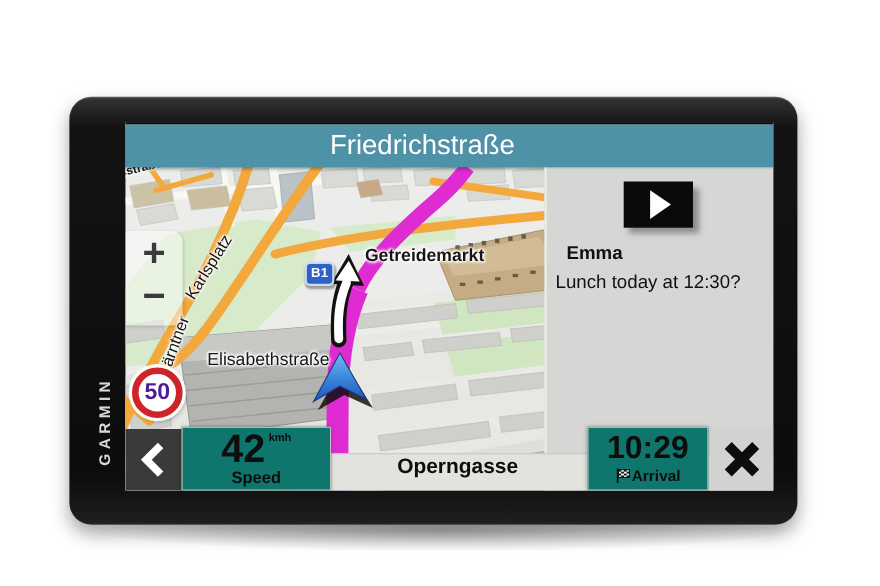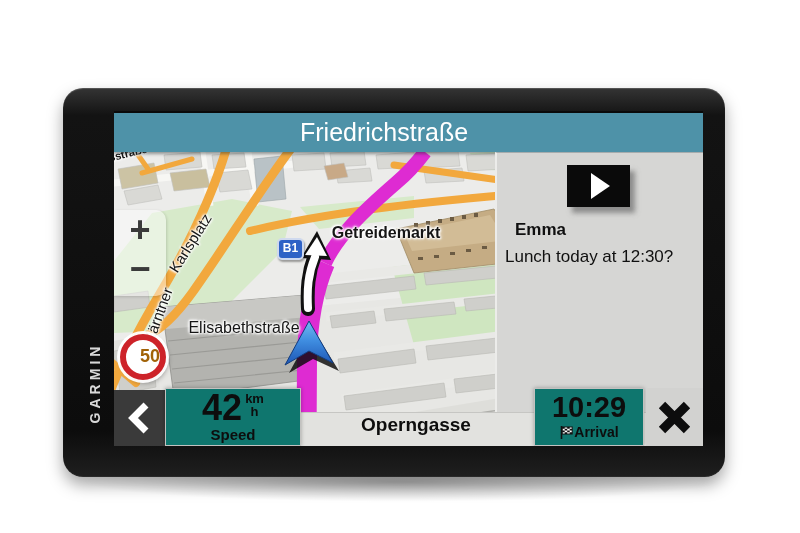--- a/index.html
+++ b/index.html
@@ -31,21 +31,21 @@
     text-align:center;line-height:17px;box-shadow:1px 2px 2px rgba(0,0,0,0.35);margin-top:28px;}
 
   .zoom-panel{position:absolute;left:0;top:99px;width:52px;height:86px;background:rgba(255,255,255,0.45);
     border-radius:0 10px 10px 0;box-shadow:1px 1px 3px rgba(0,0,0,0.15);}
   .zoom-btn{position:absolute;left:0;width:52px;height:42px;color:#3a3a3a;font-size:36px;font-weight:700;
     text-align:center;line-height:40px;cursor:pointer;}
   .zoom-in{top:0;}
   .zoom-out{top:42px;line-height:34px;}
 
   .speed-sign{position:absolute;left:6px;top:223px;width:46px;height:46px;box-sizing:border-box;border-radius:50%;
-    background:#fff;border:6px solid #cd2329;color:#a16207;font-size:18px;font-weight:700;text-align:right;line-height:33px;
+    background:#fff;border:6px solid #cd2329;color:#4c1d95;font-size:21px;font-weight:700;text-align:center;line-height:33px;
     box-shadow:0 0 0 3px rgba(255,255,255,0.95),2px 3px 5px rgba(0,0,0,0.35);}
 
   .navbar{position:absolute;left:0;top:2px;width:589px;height:39px;background:#4e92a8;
     box-shadow:0 2px 3px rgba(30,40,42,0.45);}
   .navbar-left{position:absolute;left:0;top:0;width:129px;height:39px;background:#27708​6;background:#277086;}
   .nav-dist{position:absolute;left:10px;top:0;height:39px;line-height:39px;color:#fff;}
   .nav-dist .big{font-size:26px;font-weight:700;}
   .nav-dist .unit{font-size:15px;font-weight:700;}
   .nav-turn{position:absolute;left:88px;top:5px;}
   .nav-street{position:absolute;left:162px;top:0;height:39px;line-height:39px;color:#fff;font-size:25px;font-weight:400;margin-left:24px;}
@@ -56,21 +56,21 @@
     box-shadow:5px 6px 5px rgba(110,110,110,0.7);}
   .notif-sender{position:absolute;left:391px;top:109px;font-size:17px;font-weight:700;color:#101010;margin-left:10px;}
   .notif-msg{position:absolute;left:391px;top:136px;font-size:17px;color:#101010;}
 
   .back-btn{position:absolute;left:0;top:279px;width:53px;height:56px;background:#3a3a3a;cursor:pointer;}
   .card{position:absolute;background:#0f766e;border:1px solid #c2c2c0;box-sizing:border-box;
     box-shadow:0 0 4px rgba(0,0,0,0.30);text-align:center;color:#0d0d0d;}
   .speed-card{left:51px;top:277px;width:136px;height:58px;}
   .speed-row{display:flex;justify-content:center;align-items:flex-start;height:36px;margin-top:1px;}
   .speed-val{font-size:36px;font-weight:700;line-height:36px;}
-  .speed-unit{display:flex;flex-direction:column;margin-left:3px;margin-top:2px;font-size:13px;font-weight:700;line-height:13px;}
+  .speed-unit{display:flex;flex-direction:row;margin-left:3px;margin-top:2px;font-size:10px;font-weight:700;line-height:13px;}
   .speed-label{font-size:15px;font-weight:700;line-height:18px;}
   .street-strip{position:absolute;left:187px;top:301px;width:402px;height:34px;background:#e2e2df;border-top:1px solid #c6c6c3;box-sizing:border-box;}
   .street-name{position:absolute;left:302px;top:303px;transform:translateX(-50%);font-size:19px;font-weight:700;color:#0d0d0d;white-space:nowrap;}
   .arrival-card{left:420px;top:277px;width:110px;height:58px;}
   .arrival-time{font-size:29px;font-weight:700;line-height:33px;margin-top:2px;}
   .arrival-row{display:flex;justify-content:center;align-items:center;gap:0;font-size:14px;font-weight:700;line-height:16px;}
   .close-btn{position:absolute;left:532px;top:277px;width:57px;height:58px;background:#d2d2d0;cursor:pointer;}
 </style>
 </head>
 <body>

